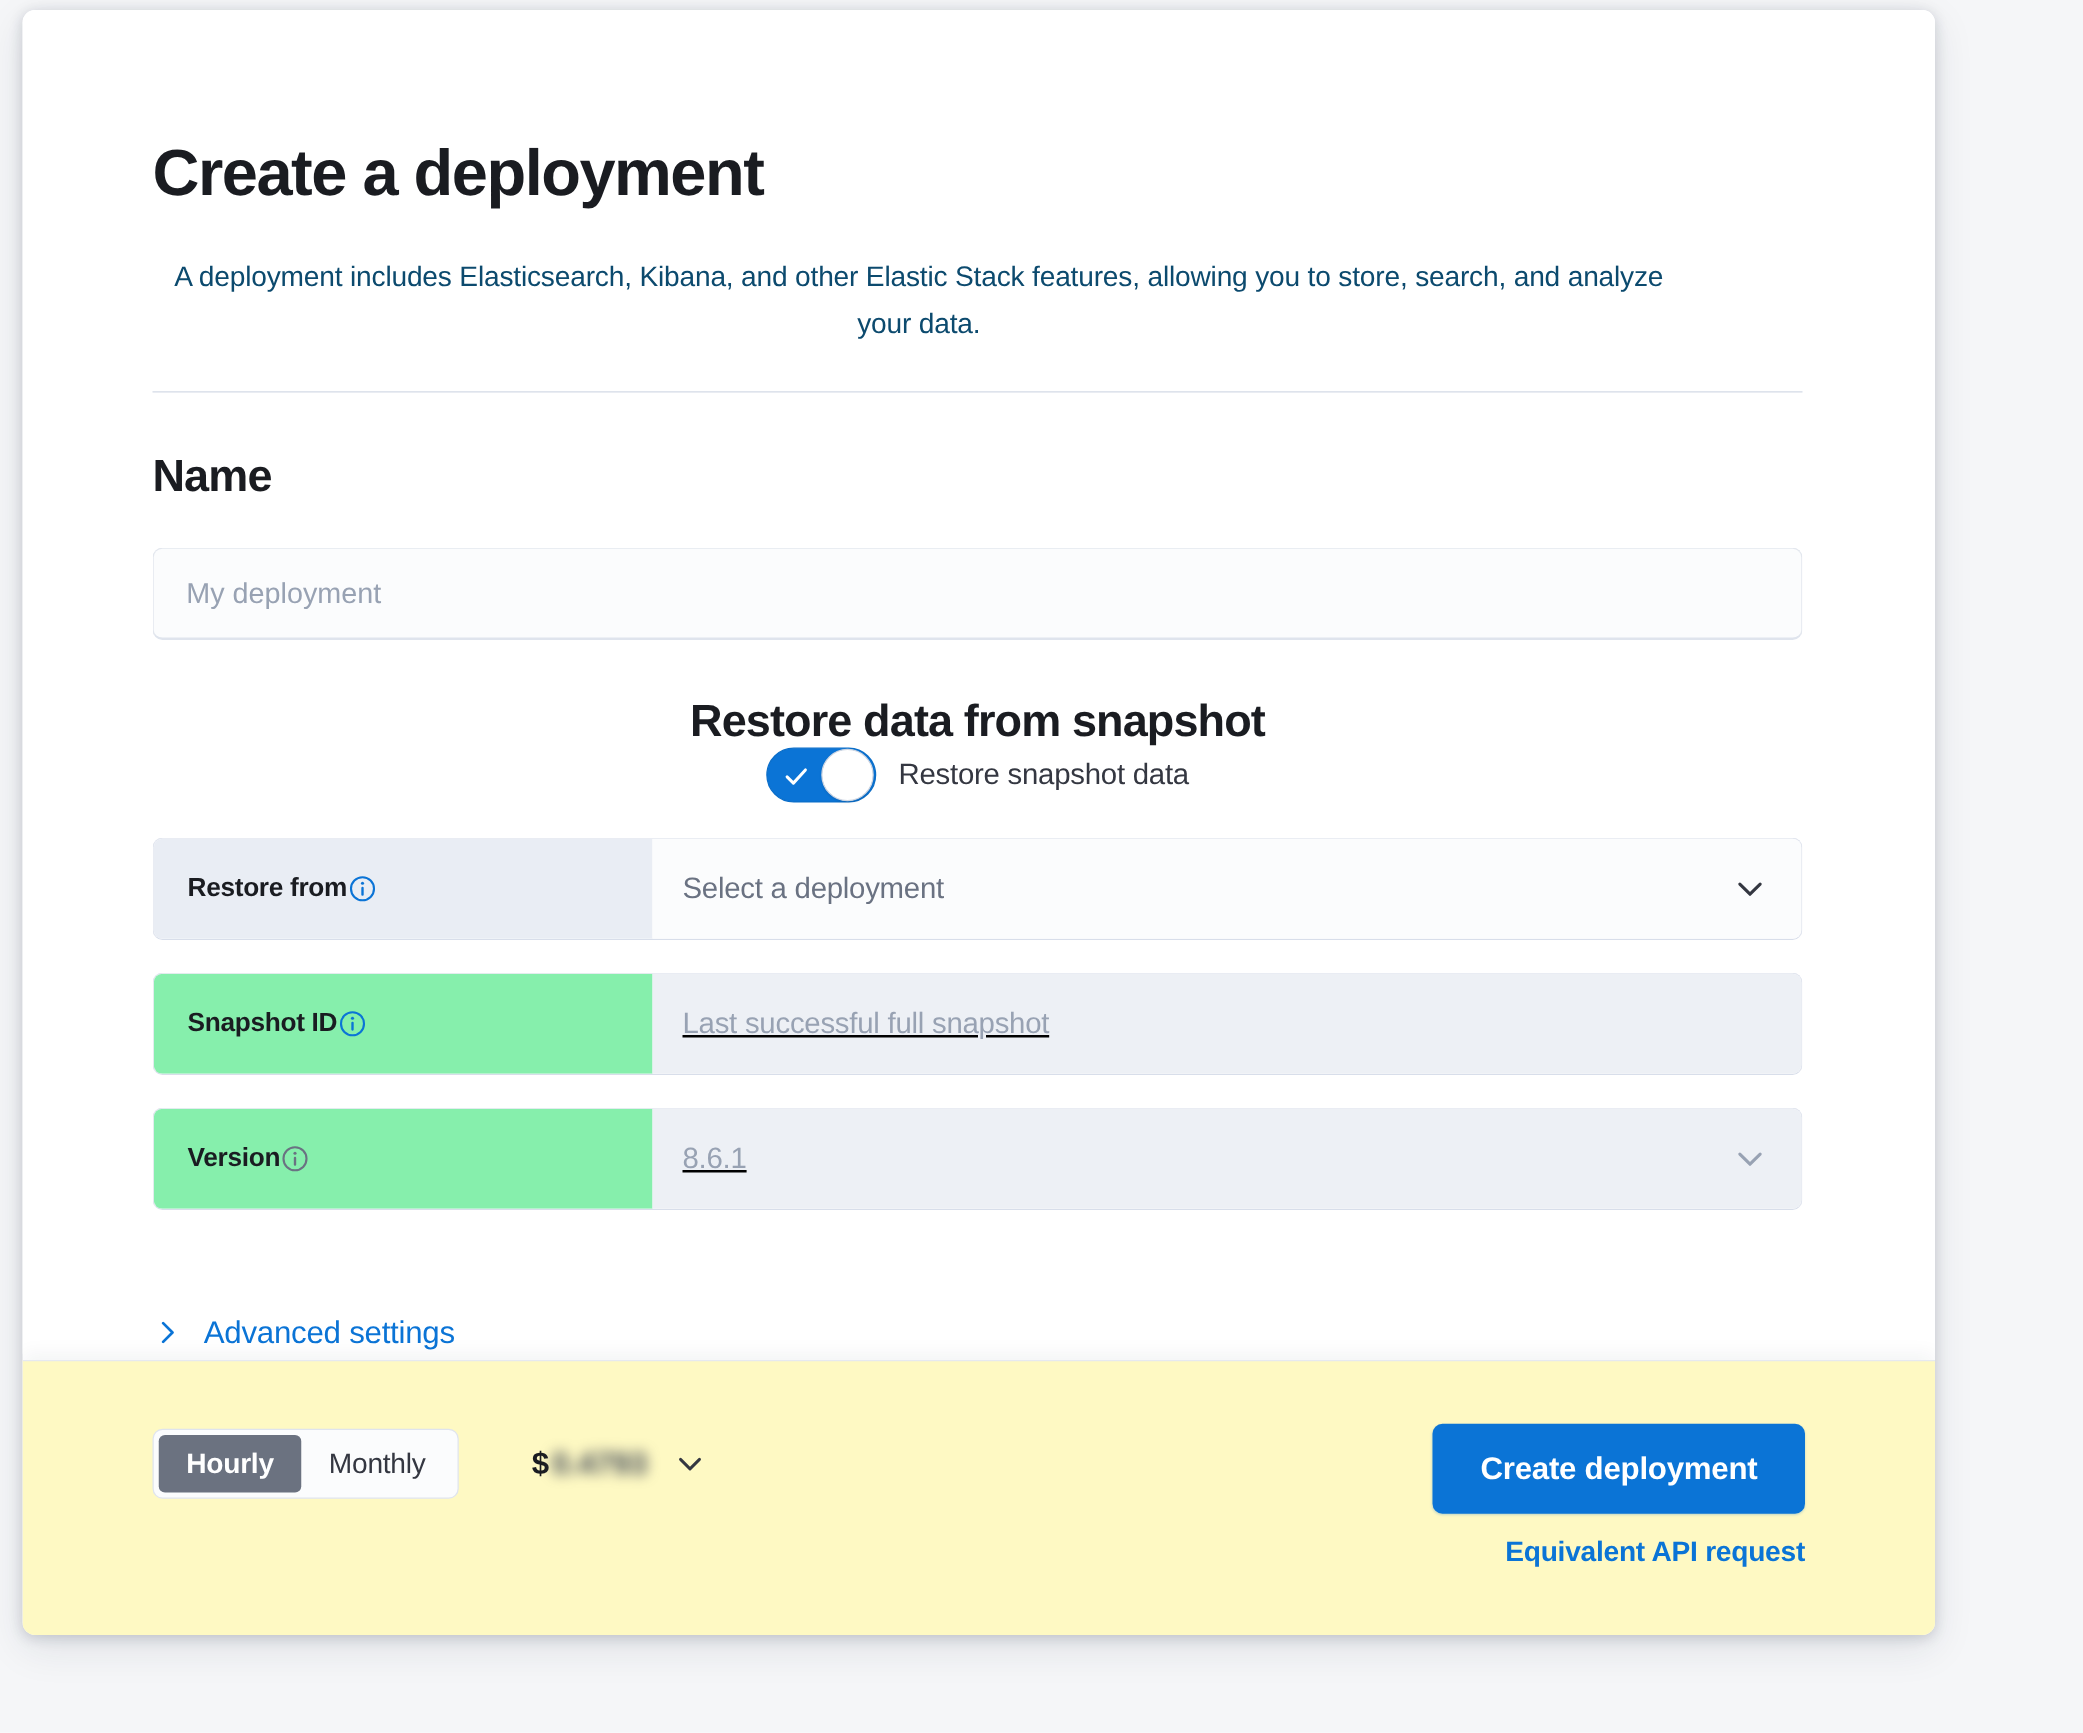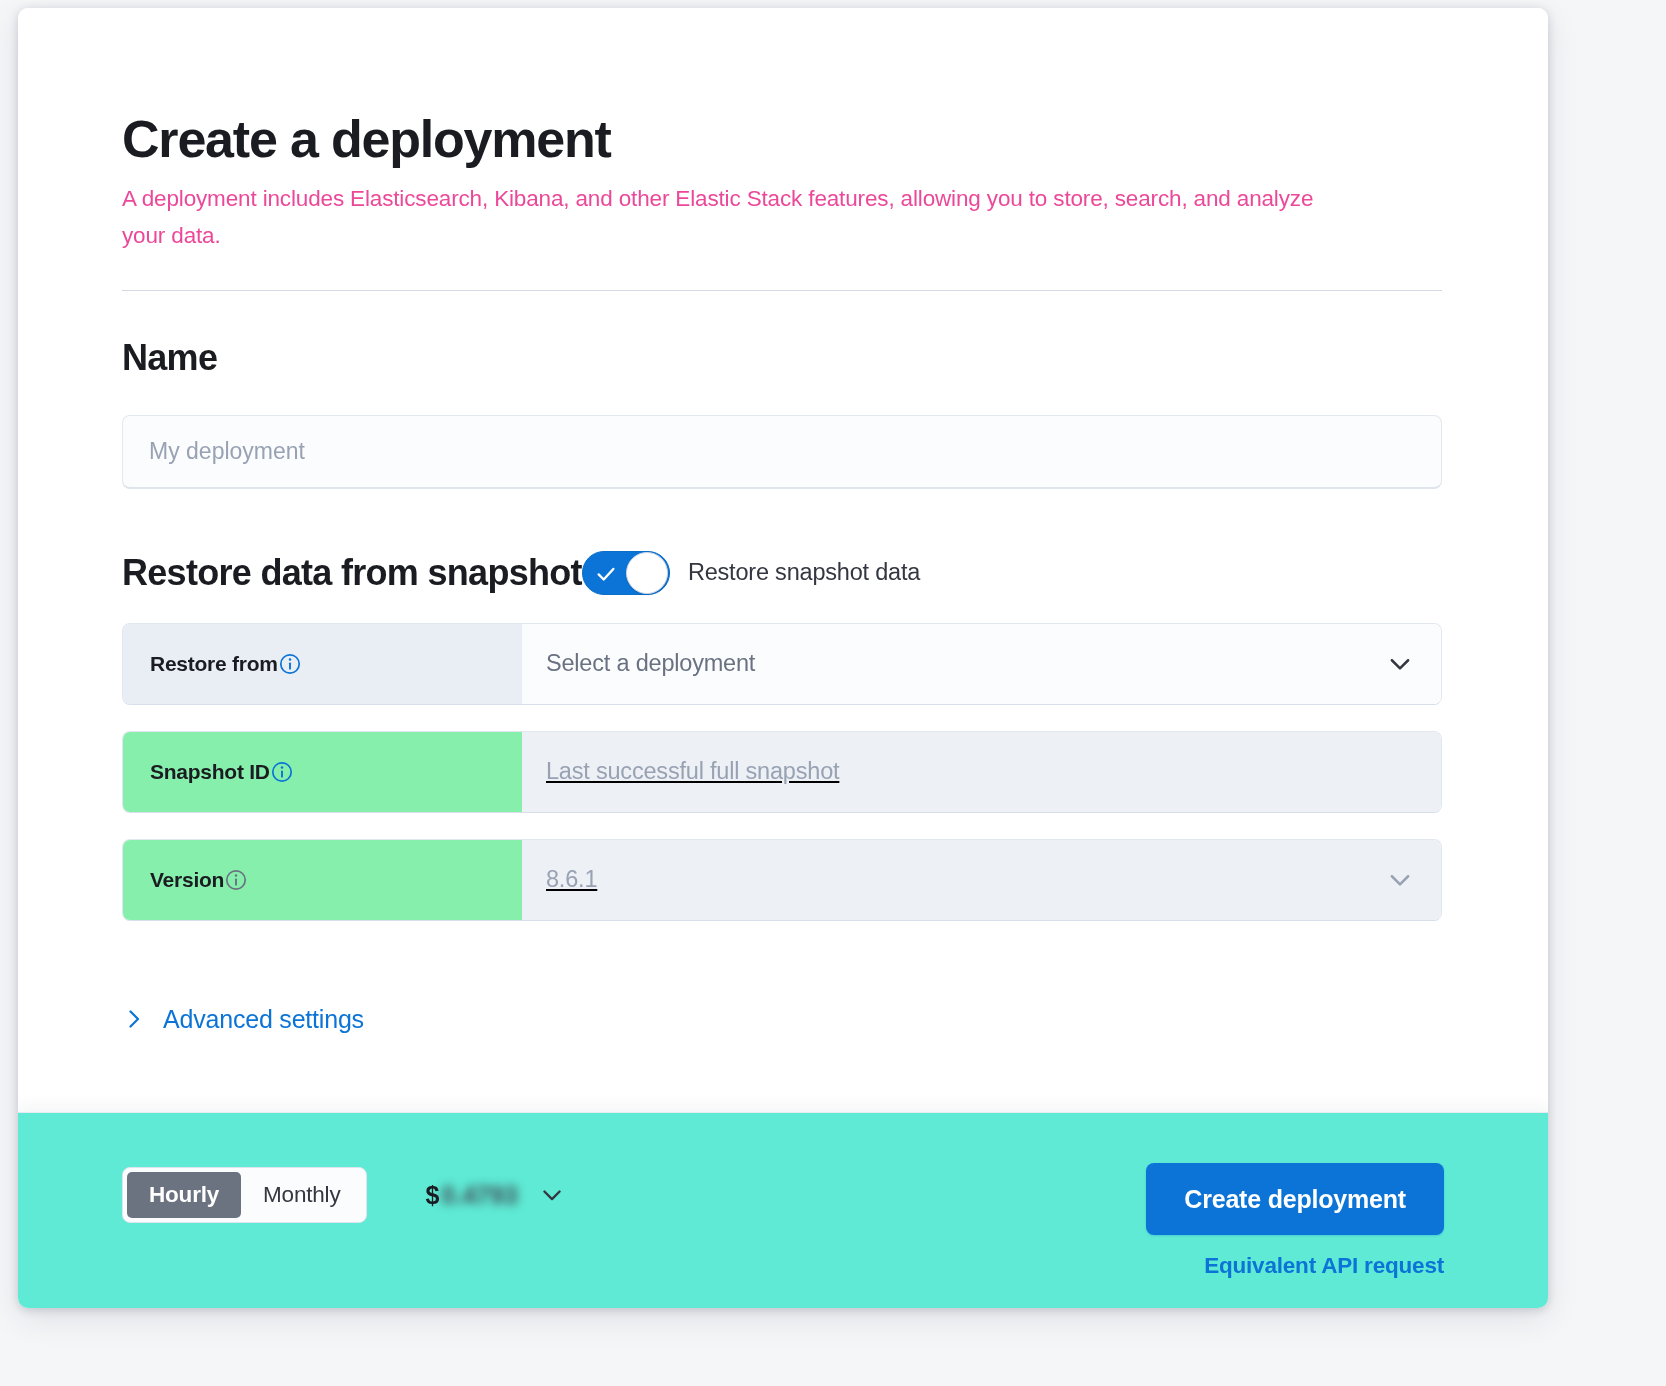--- a/index.html
+++ b/index.html
@@ -39,26 +39,27 @@
   
   .page-title {
     font-size: 52px;
     line-height: 1.05;
     font-weight: 700;
     letter-spacing: -1.2px;
     color: #1a1c21;
   }
 
   .page-subtitle {
-    margin-top: 13px;
+    margin-top: 36px;
     font-size: 22.5px;
     line-height: 37px;
-    color: #ec4899;
+    color: #0c4a6e;
     max-width: 1290px;
     letter-spacing: -0.15px;
+    text-align: center;
   }
 
   .divider {
     margin-top: 36px;
     width: 1320px;
     height: 1px;
     background: #d3dae6;
   }
 
   
@@ -82,25 +83,26 @@
     padding: 0 26px;
     font-family: "Liberation Sans", sans-serif;
     font-size: 23px;
     color: #737373;
     outline: none;
   }
   .name-input::placeholder { color: #98a2b3; }
 
   
   .restore-head {
-    margin-top: 62px;
+    margin-top: 44px;
     width: 1320px;
     display: flex;
     align-items: center;
     justify-content: flex-start;
+    flex-direction: column;
   }
 
   .toggle-wrap {
     display: flex;
     align-items: center;
     gap: 18px;
     cursor: pointer;
   }
 
   .switch {
@@ -197,23 +199,23 @@
   .adv .adv-text {
     font-size: 25px;
     color: #0b74d6;
     letter-spacing: -0.2px;
   }
 
   
   .footer {
     position: absolute;
     left: 0; right: 0;
-    top: 1104px;
+    top: 1080px;
     height: 225px;
-    background: #5eead4;
+    background: #fef9c3;
     border-top: 1px solid #e6e9f0;
     box-shadow: 0 -6px 14px rgba(29,39,59,.05);
   }
 
   .footer-inner {
     position: absolute;
     left: 104px;
     right: 104px;
     top: 50px;
     display: flex;

